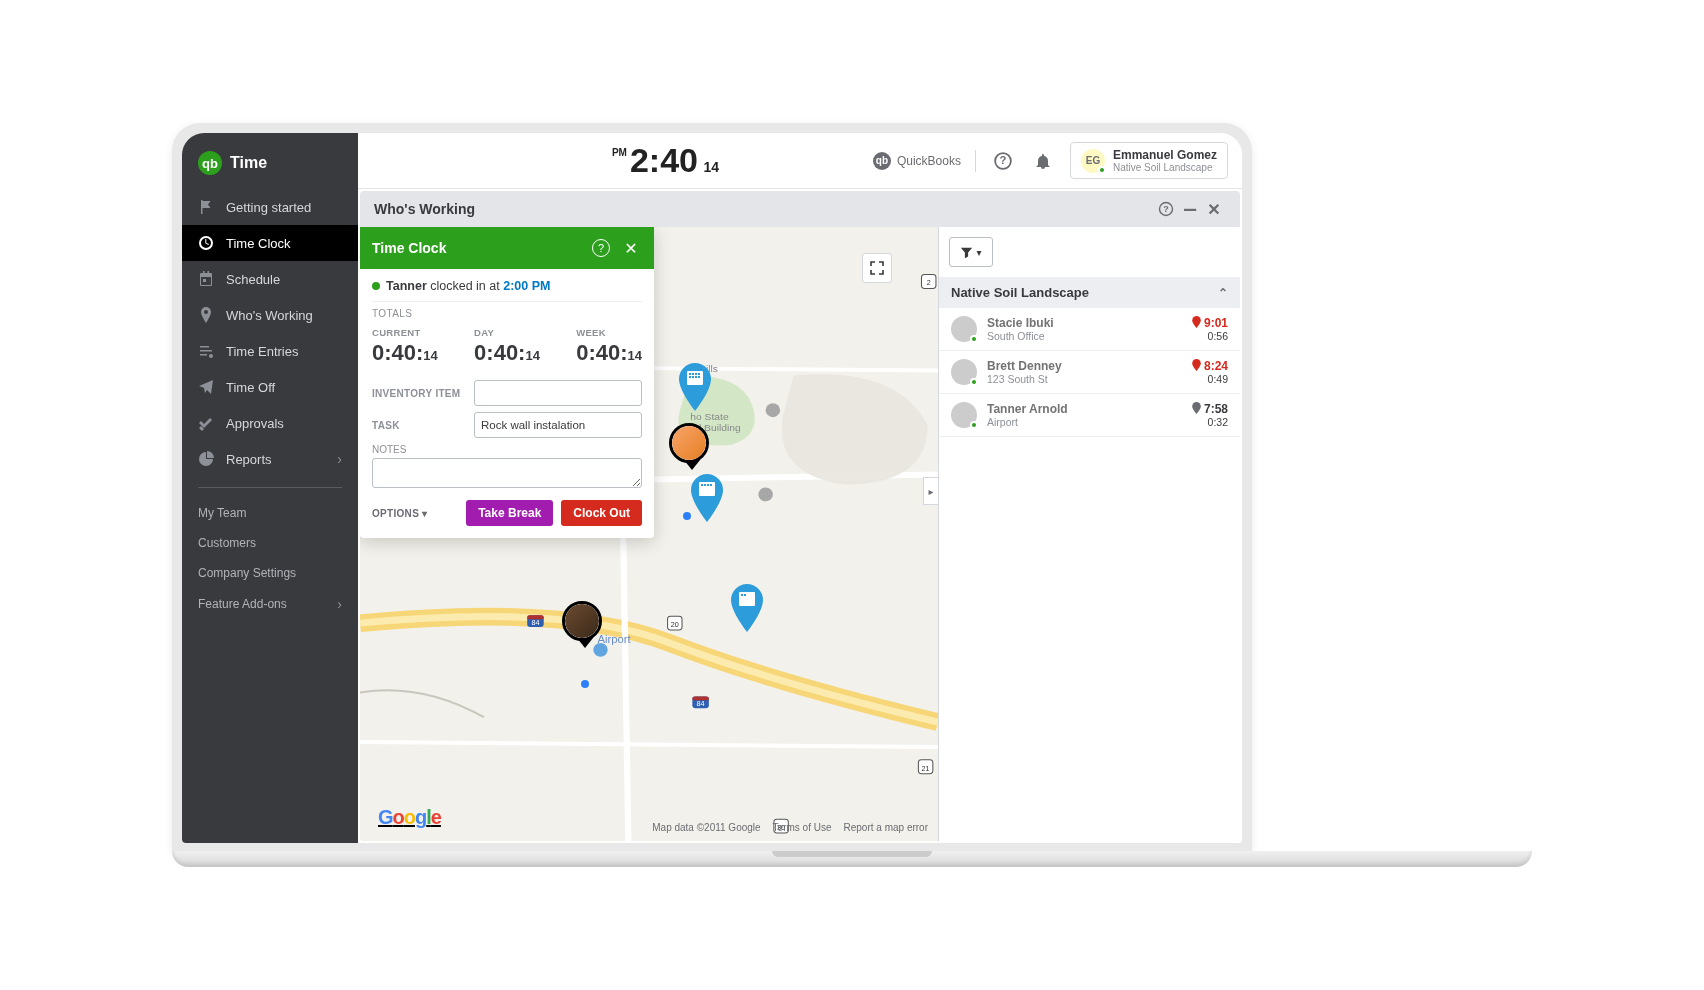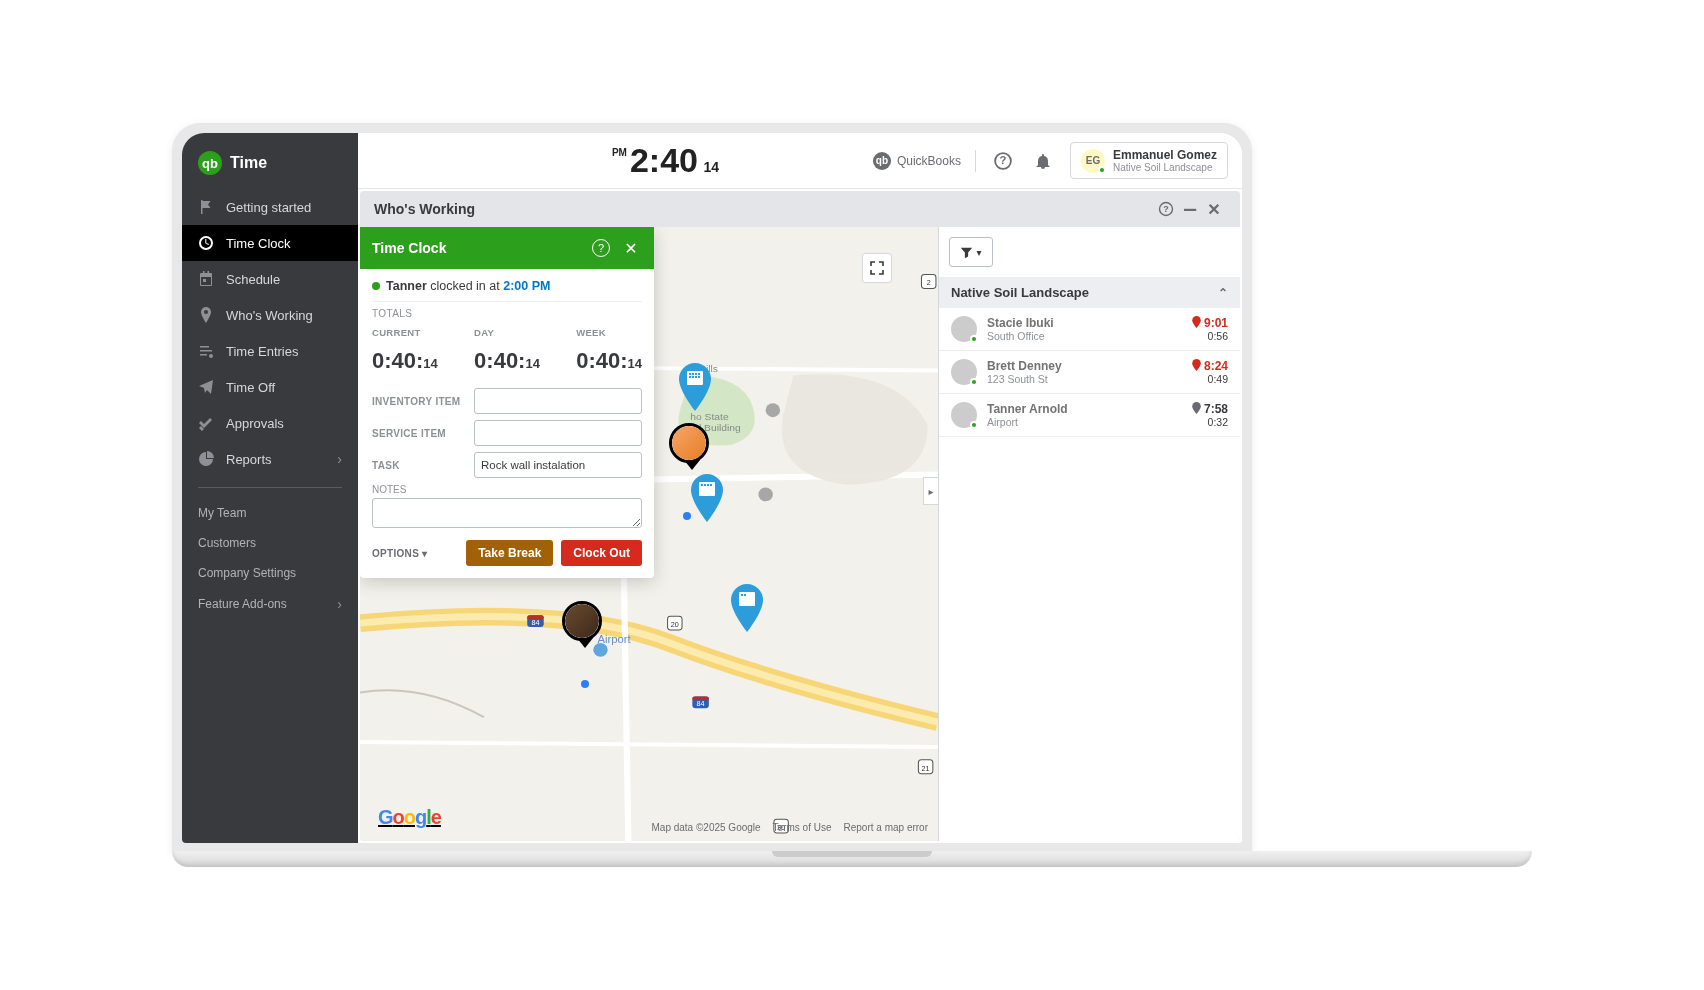--- a/index.html
+++ b/index.html
@@ -100,32 +100,32 @@
 .tc-head .title { font-weight:700; font-size:14px; flex:1;}
 .tc-head .hico { width:22px;height:22px; display:flex;align-items:center;justify-content:center; cursor:pointer; color:#fff; border-radius:50%;}
 .tc-head .hico.help { border:1.5px solid #fff; width:18px;height:18px; font-size:11px;}
 .tc-body { padding: 10px 12px 12px; }
 .status-line { display:flex; align-items:center; gap:6px; font-size:12.5px; color:#393a3d; margin-bottom:8px;}
 .status-line .gdot { width:8px;height:8px;border-radius:50%;background:#2ca01c;}
 .status-line .time { color:#0077c5; font-weight:700;}
 .section-label { font-size:10px; font-weight:400; color:#8d9096; letter-spacing:0.4px; padding:6px 0 4px; border-top:1px solid #eceef1; margin-top:6px;}
 .totals { display:flex; gap:16px; justify-content:space-between; padding:4px 0 8px;}
 .totals .col { text-align:left;}
-.totals .lab { font-size:9.5px; font-weight:700; color:#8d9096; letter-spacing:0.3px; margin-bottom:10px;}
+.totals .lab { font-size:9.5px; font-weight:700; color:#8d9096; letter-spacing:0.3px; margin-bottom:2px;}
 .totals .val { font-size:22px; font-weight:700; color:#393a3d;}
 .totals .val small { font-size:13px; font-weight:700;}
 .field-row { display:flex; align-items:center; gap:8px; margin:6px 0;}
 .field-row .flab { width:110px; font-size:10px; font-weight:700; color:#8d9096; letter-spacing:0.3px;}
 .field-row input, .field-row .sel { flex:1; height:26px; border:1px solid #babec5; border-radius:3px; padding:0 6px; font-size:11.5px; color:#393a3d;}
 .notes textarea { width:100%; height:30px; border:1px solid #babec5; border-radius:3px; padding:4px 6px; font-size:11.5px; resize:vertical;}
 .tc-footer { display:flex; align-items:center; gap:8px; margin-top:8px;}
 .options { font-size:10px; font-weight:700; color:#6b6c72; letter-spacing:0.3px; display:flex; align-items:center; gap:3px; cursor:pointer;}
 .tc-footer .spacer { flex:1;}
 .btn { height:26px; border:none; border-radius:3px; padding:0 12px; font-size:12px; font-weight:700; cursor:pointer; color:#fff;}
-.btn.orange { background:#a16207;}
+.btn.orange { background:#a21caf;}
 .btn.red { background:#d52b1e;}
 
 
 .av1 { background: linear-gradient(135deg,#f7a56a,#e67e22);}
 .av2 { background: linear-gradient(135deg,#cfd4db,#9aa2ad);}
 .av3 { background: linear-gradient(135deg,#6b4a2f,#3b2a1a);}
 .avatar-face { width:100%; height:100%; border-radius:50%; }
 </style>
 </head>
 <body>
@@ -385,21 +385,21 @@
               <div class="circ">
                         <div class="avatar-face av3"></div>
                       </div>
                       <div class="point"></div>
             </div>
             <div class="bluedot" style="left:56.5%; top:47%;"></div>
             <div class="bluedot" style="left:39%; top:74.5%;"></div>
 
             <div class="google"><span>G</span><span>o</span><span>o</span><span>g</span><span>l</span><span>e</span></div>
             <div class="credits">
-              <span>Map data ©2025 Google</span>
+              <span>Map data ©2011 Google</span>
               <span>Terms of Use</span>
               <span>Report a map error</span>
             </div>
 
             <div class="tc">
               <div class="tc-head">
                 <span class="title">Time Clock</span>
                 <span class="hico help">?</span>
                 <span class="hico" style="font-size:16px;">✕</span>
               </div>
@@ -421,24 +421,20 @@
                   <div class="col">
                             <div class="lab">WEEK</div>
                             <div class="val"><span>0:40:</span><small>14</small></div>
                           </div>
                 </div>
                 <div class="field-row">
                   <span class="flab">INVENTORY ITEM</span>
                   <input type="text" value="" style="">
                 </div>
                 <div class="field-row">
-                  <span class="flab">SERVICE ITEM</span>
-                  <input type="text" value="" style="">
-                </div>
-                <div class="field-row">
                   <span class="flab">TASK</span>
                   <input type="text" value="Rock wall instalation" style="">
                 </div>
                 <div class="notes">
                   <div class="flab" style="width:auto; margin:4px 0 3px; font-size:10px; font-weight:400; color:#8d9096;">NOTES</div>
                   <textarea style=""></textarea>
                 </div>
                 <div class="tc-footer">
                   <span class="options"><span>OPTIONS</span> ▾</span>
                   <span class="spacer"></span>

